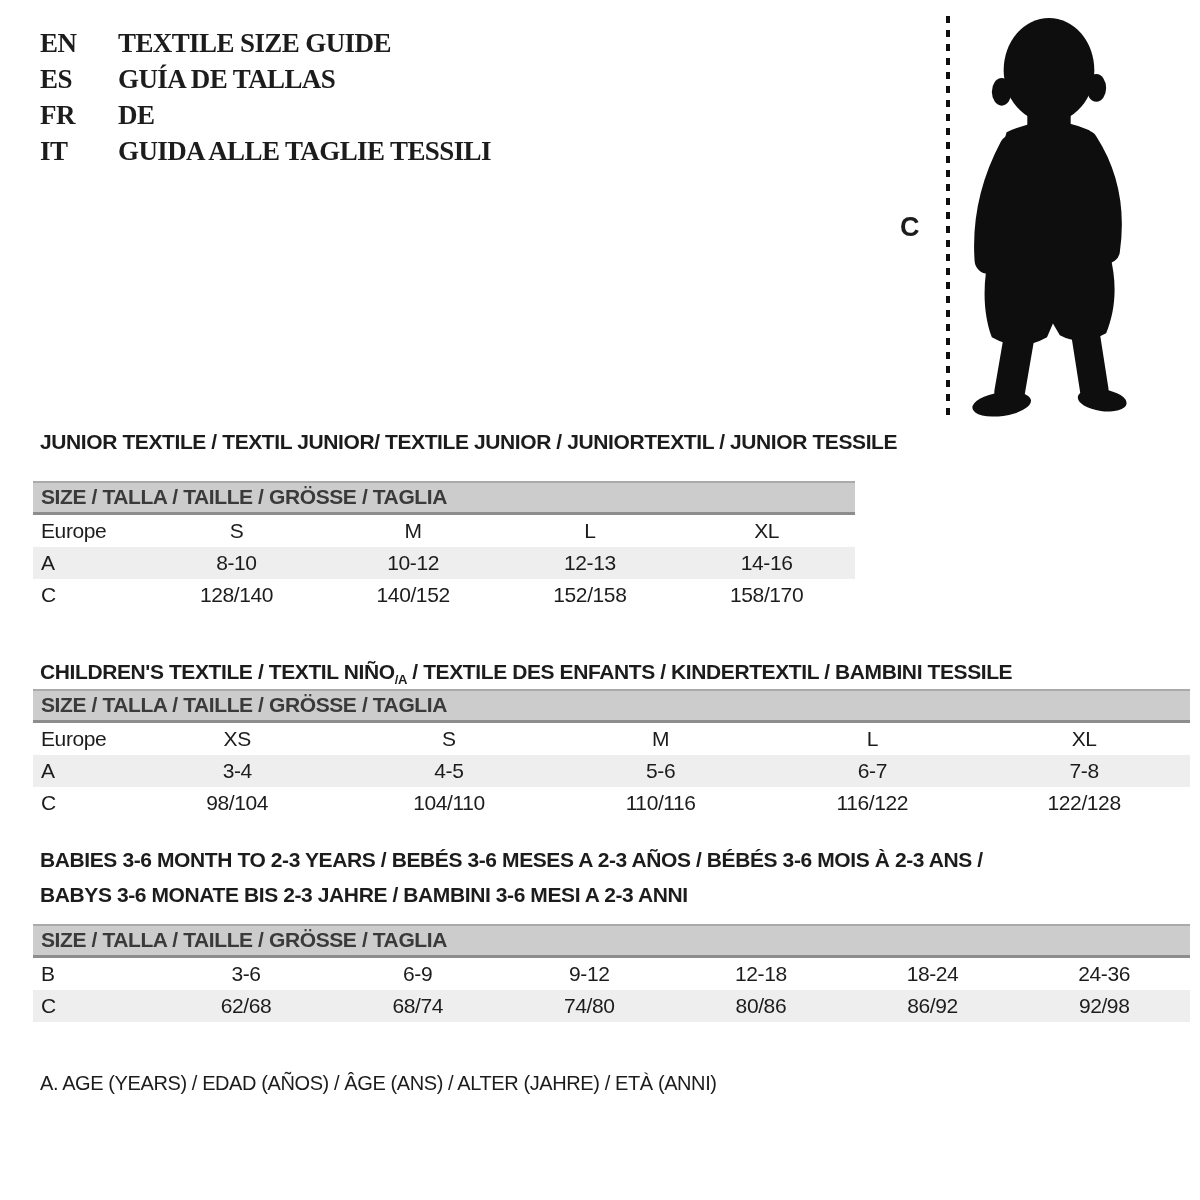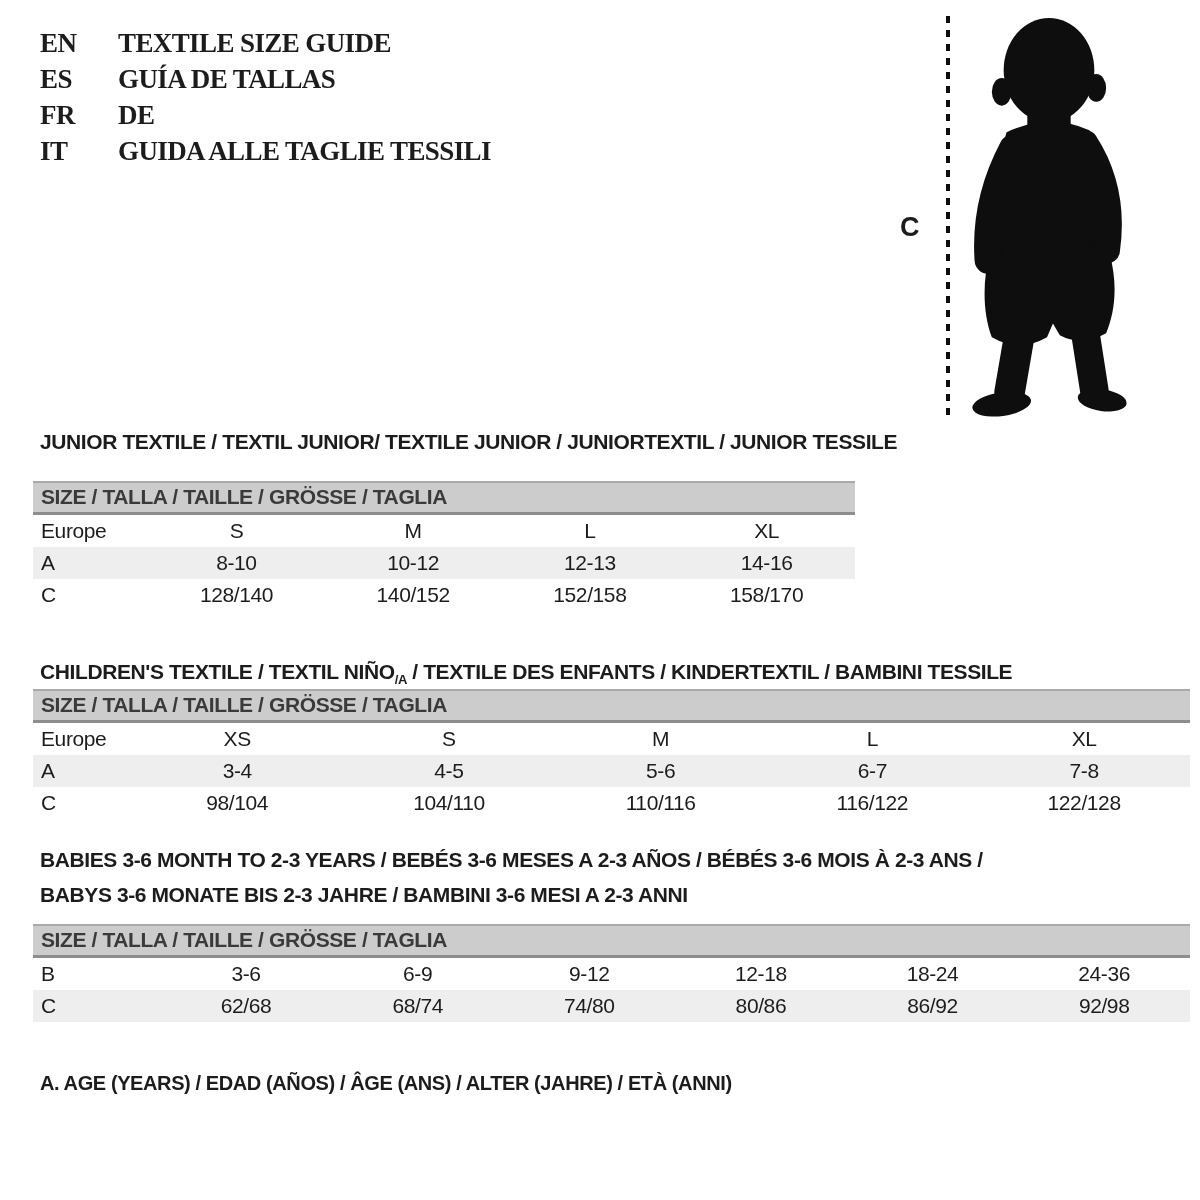--- a/index.html
+++ b/index.html
@@ -69,21 +69,21 @@
   .t-babies{top:924px;left:33px;width:1157px;}
   .t-babies col.c0{width:11%;}
 
   .title-junior{top:430px;left:40px;}
   .title-children{top:628px;left:40px;margin-top:32px;}
   .title-babies1{top:848px;left:40px;}
   .title-babies2{top:883px;left:40px;}
 
   
   .legend{top:1066px;left:40px;}
-  .legend-line{font-size:20px;font-weight:700;letter-spacing:-0.4px;line-height:34px;white-space:nowrap;}
+  .legend-line{font-size:20px;font-weight:400;letter-spacing:-0.4px;line-height:34px;white-space:nowrap;}
 </style>
 </head>
 <body>
 
 <div class="abs lang-list">
   <span class="lang-code">EN</span>
   <span class="lang-title">TEXTILE SIZE GUIDE</span>
   <span class="lang-code">ES</span>
   <span class="lang-title">GUÍA DE TALLAS</span>
   <span class="lang-code">FR</span>

